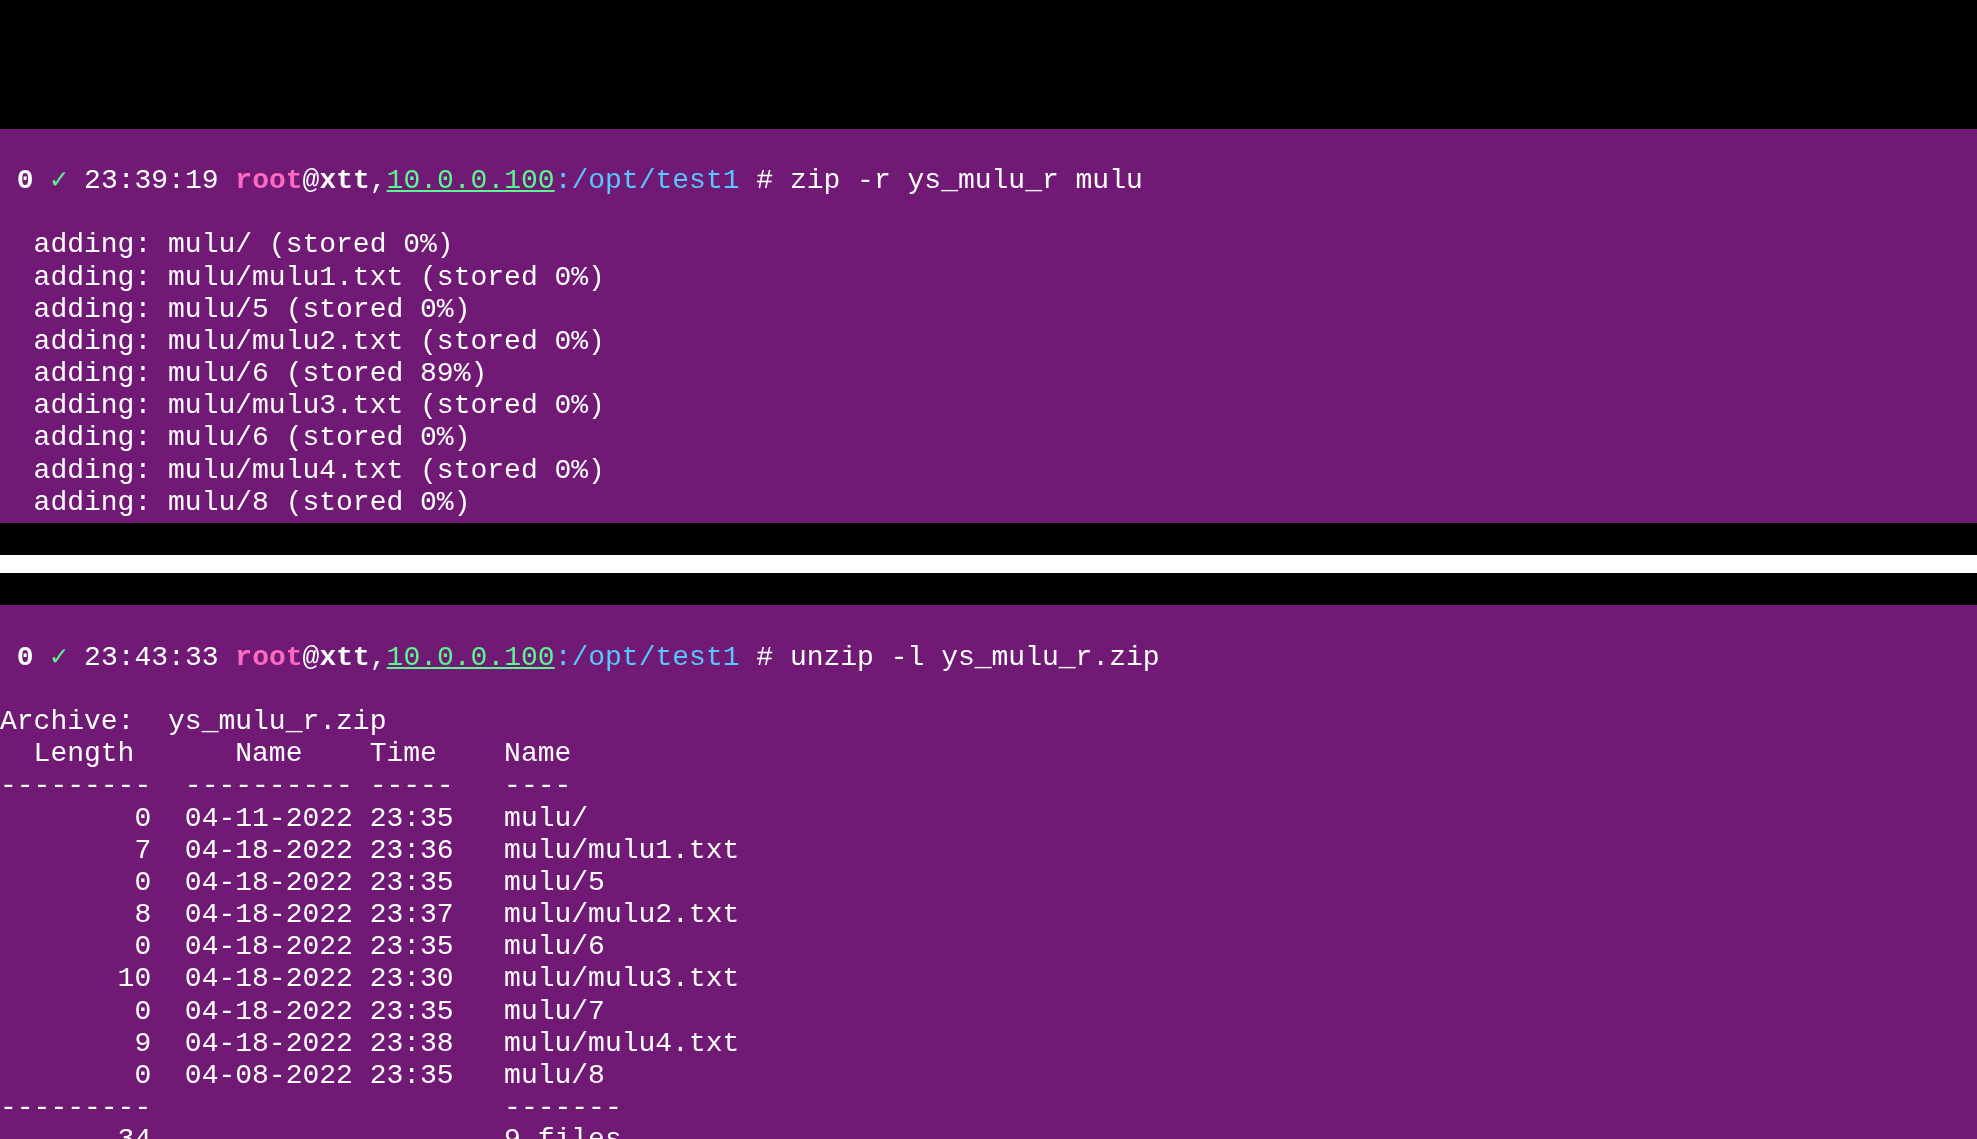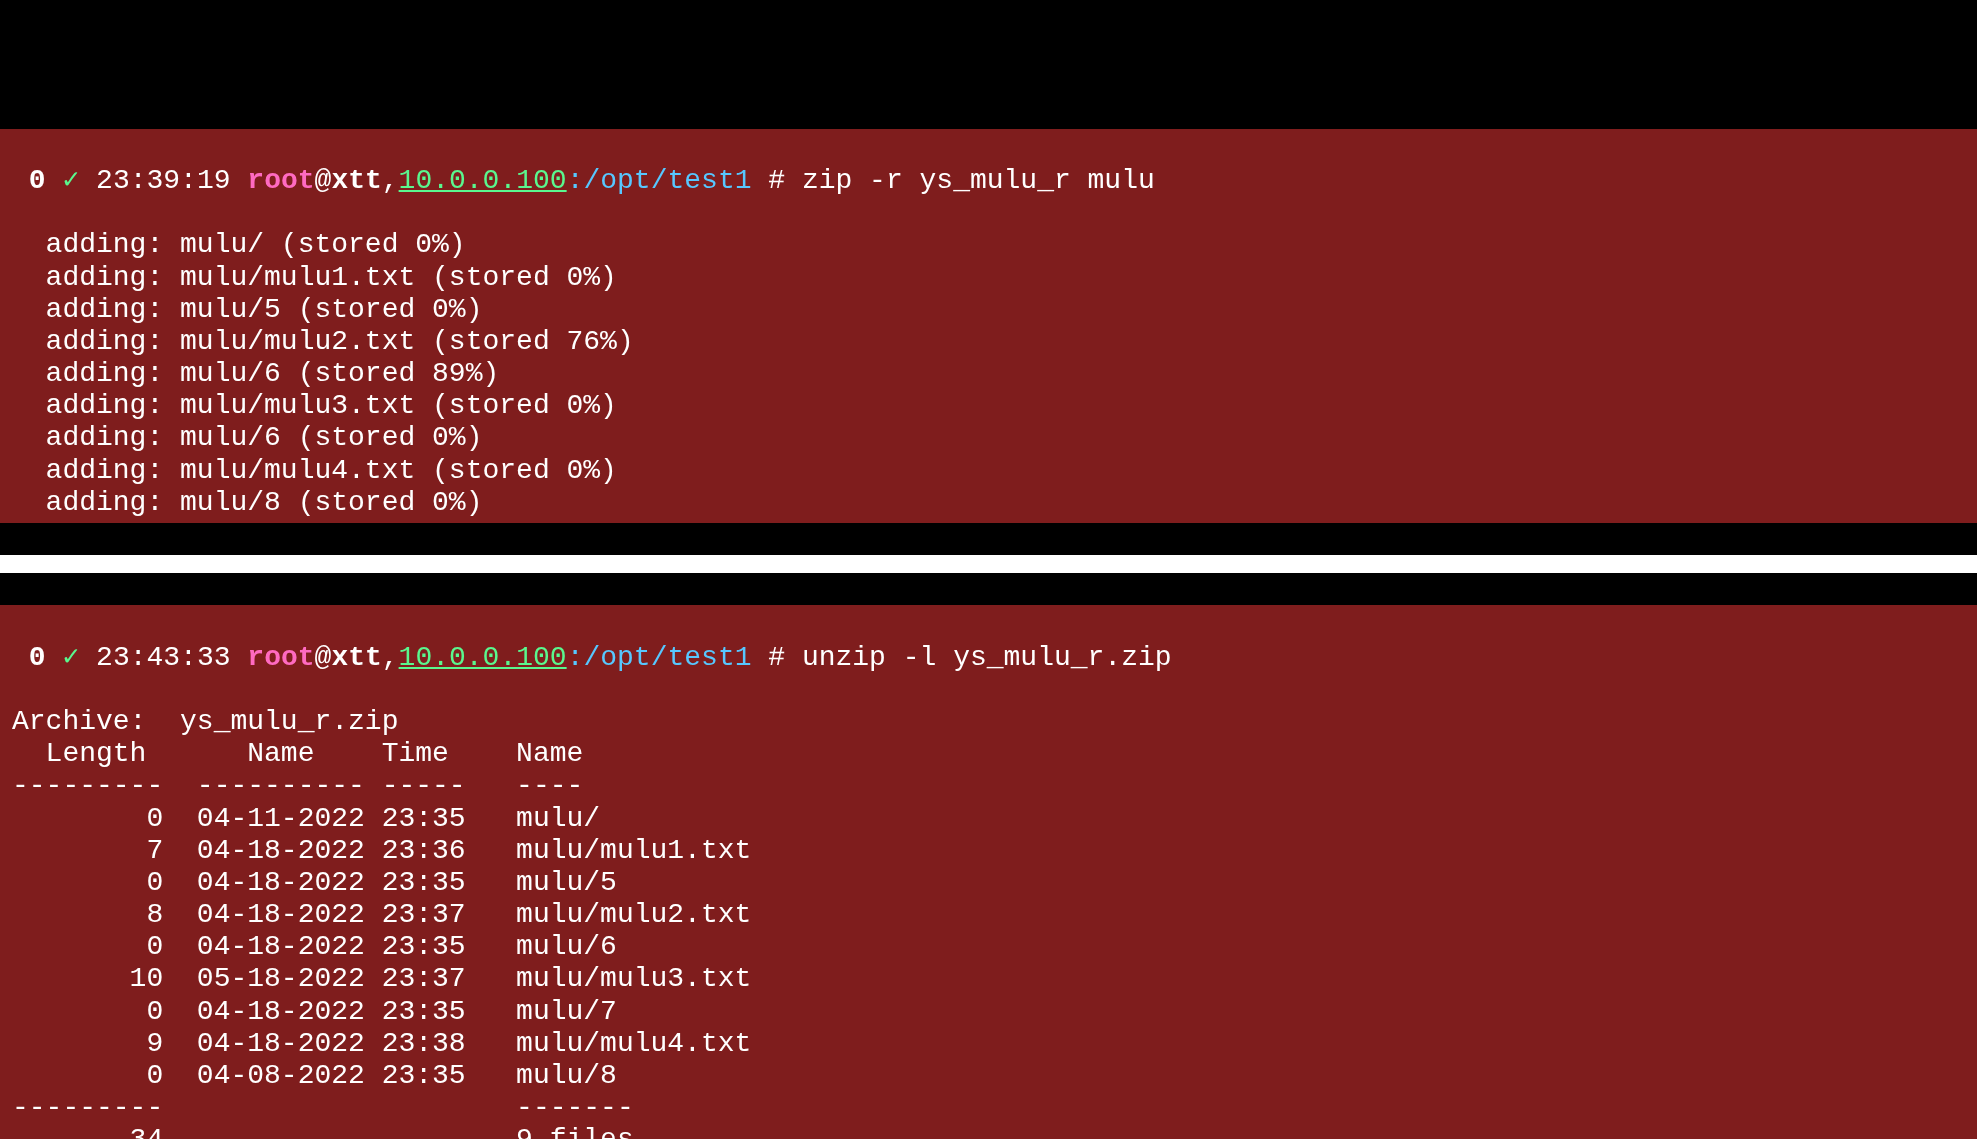--- a/index.html
+++ b/index.html
@@ -6,22 +6,22 @@
     margin: 0;
     padding: 0;
     background: #000;
     font-family: "Menlo", "Monaco", "Consolas", "Courier New", monospace;
     font-size: 28px;
     line-height: 1.15;
     color: #fff;
     white-space: pre;
   }
   .terminal-block {
-    background: #7f1d1d;
-    padding: 4px 12px;
+    background: #701a75;
+    padding: 4px 0;
   }
   .divider {
     background: #fff;
     height: 18px;
   }
   .prompt-line {
     display: block;
   }
   .num0 { color: #fff; font-weight: bold; }
   .check { color: #5af78e; }
@@ -39,39 +39,39 @@
 </head>
 <body>
 
 
 
 <div class="terminal-block">
 <span class="prompt-line"> <span class="num0">0</span> <span class="check">✓</span> <span class="time">23:39:19</span> <span class="user">root</span><span class="at">@</span><span class="host">xtt</span><span class="comma">,</span><span class="ip">10.0.0.100</span><span class="path">:</span><span class="path">/opt/test1</span><span class="hash"> # </span><span class="cmd">zip -r ys_mulu_r mulu</span></span>
 <span class="output">  adding: mulu/ (stored 0%)</span>
 <span class="output">  adding: mulu/mulu1.txt (stored 0%)</span>
 <span class="output">  adding: mulu/5 (stored 0%)</span>
-<span class="output">  adding: mulu/mulu2.txt (stored 76%)</span>
+<span class="output">  adding: mulu/mulu2.txt (stored 0%)</span>
 <span class="output">  adding: mulu/6 (stored 89%)</span>
 <span class="output">  adding: mulu/mulu3.txt (stored 0%)</span>
 <span class="output">  adding: mulu/6 (stored 0%)</span>
 <span class="output">  adding: mulu/mulu4.txt (stored 0%)</span>
 <span class="output">  adding: mulu/8 (stored 0%)</span>
 </div>
 <div class="divider"></div>
 <div class="terminal-block">
 <span class="prompt-line"> <span class="num0">0</span> <span class="check">✓</span> <span class="time">23:43:33</span> <span class="user">root</span><span class="at">@</span><span class="host">xtt</span><span class="comma">,</span><span class="ip">10.0.0.100</span><span class="path">:</span><span class="path">/opt/test1</span><span class="hash"> # </span><span class="cmd">unzip -l ys_mulu_r.zip</span></span>
 <span class="output">Archive:  ys_mulu_r.zip</span>
 <span class="output">  Length      Name    Time    Name</span>
 <span class="output">---------  ---------- -----   ----</span>
 <span class="output">        0  04-11-2022 23:35   mulu/</span>
 <span class="output">        7  04-18-2022 23:36   mulu/mulu1.txt</span>
 <span class="output">        0  04-18-2022 23:35   mulu/5</span>
 <span class="output">        8  04-18-2022 23:37   mulu/mulu2.txt</span>
 <span class="output">        0  04-18-2022 23:35   mulu/6</span>
-<span class="output">       10  05-18-2022 23:37   mulu/mulu3.txt</span>
+<span class="output">       10  04-18-2022 23:30   mulu/mulu3.txt</span>
 <span class="output">        0  04-18-2022 23:35   mulu/7</span>
 <span class="output">        9  04-18-2022 23:38   mulu/mulu4.txt</span>
 <span class="output">        0  04-08-2022 23:35   mulu/8</span>
 <span class="output">---------                     -------</span>
 <span class="output">       34                     9 files</span>
 </div>
 
 
 
 

